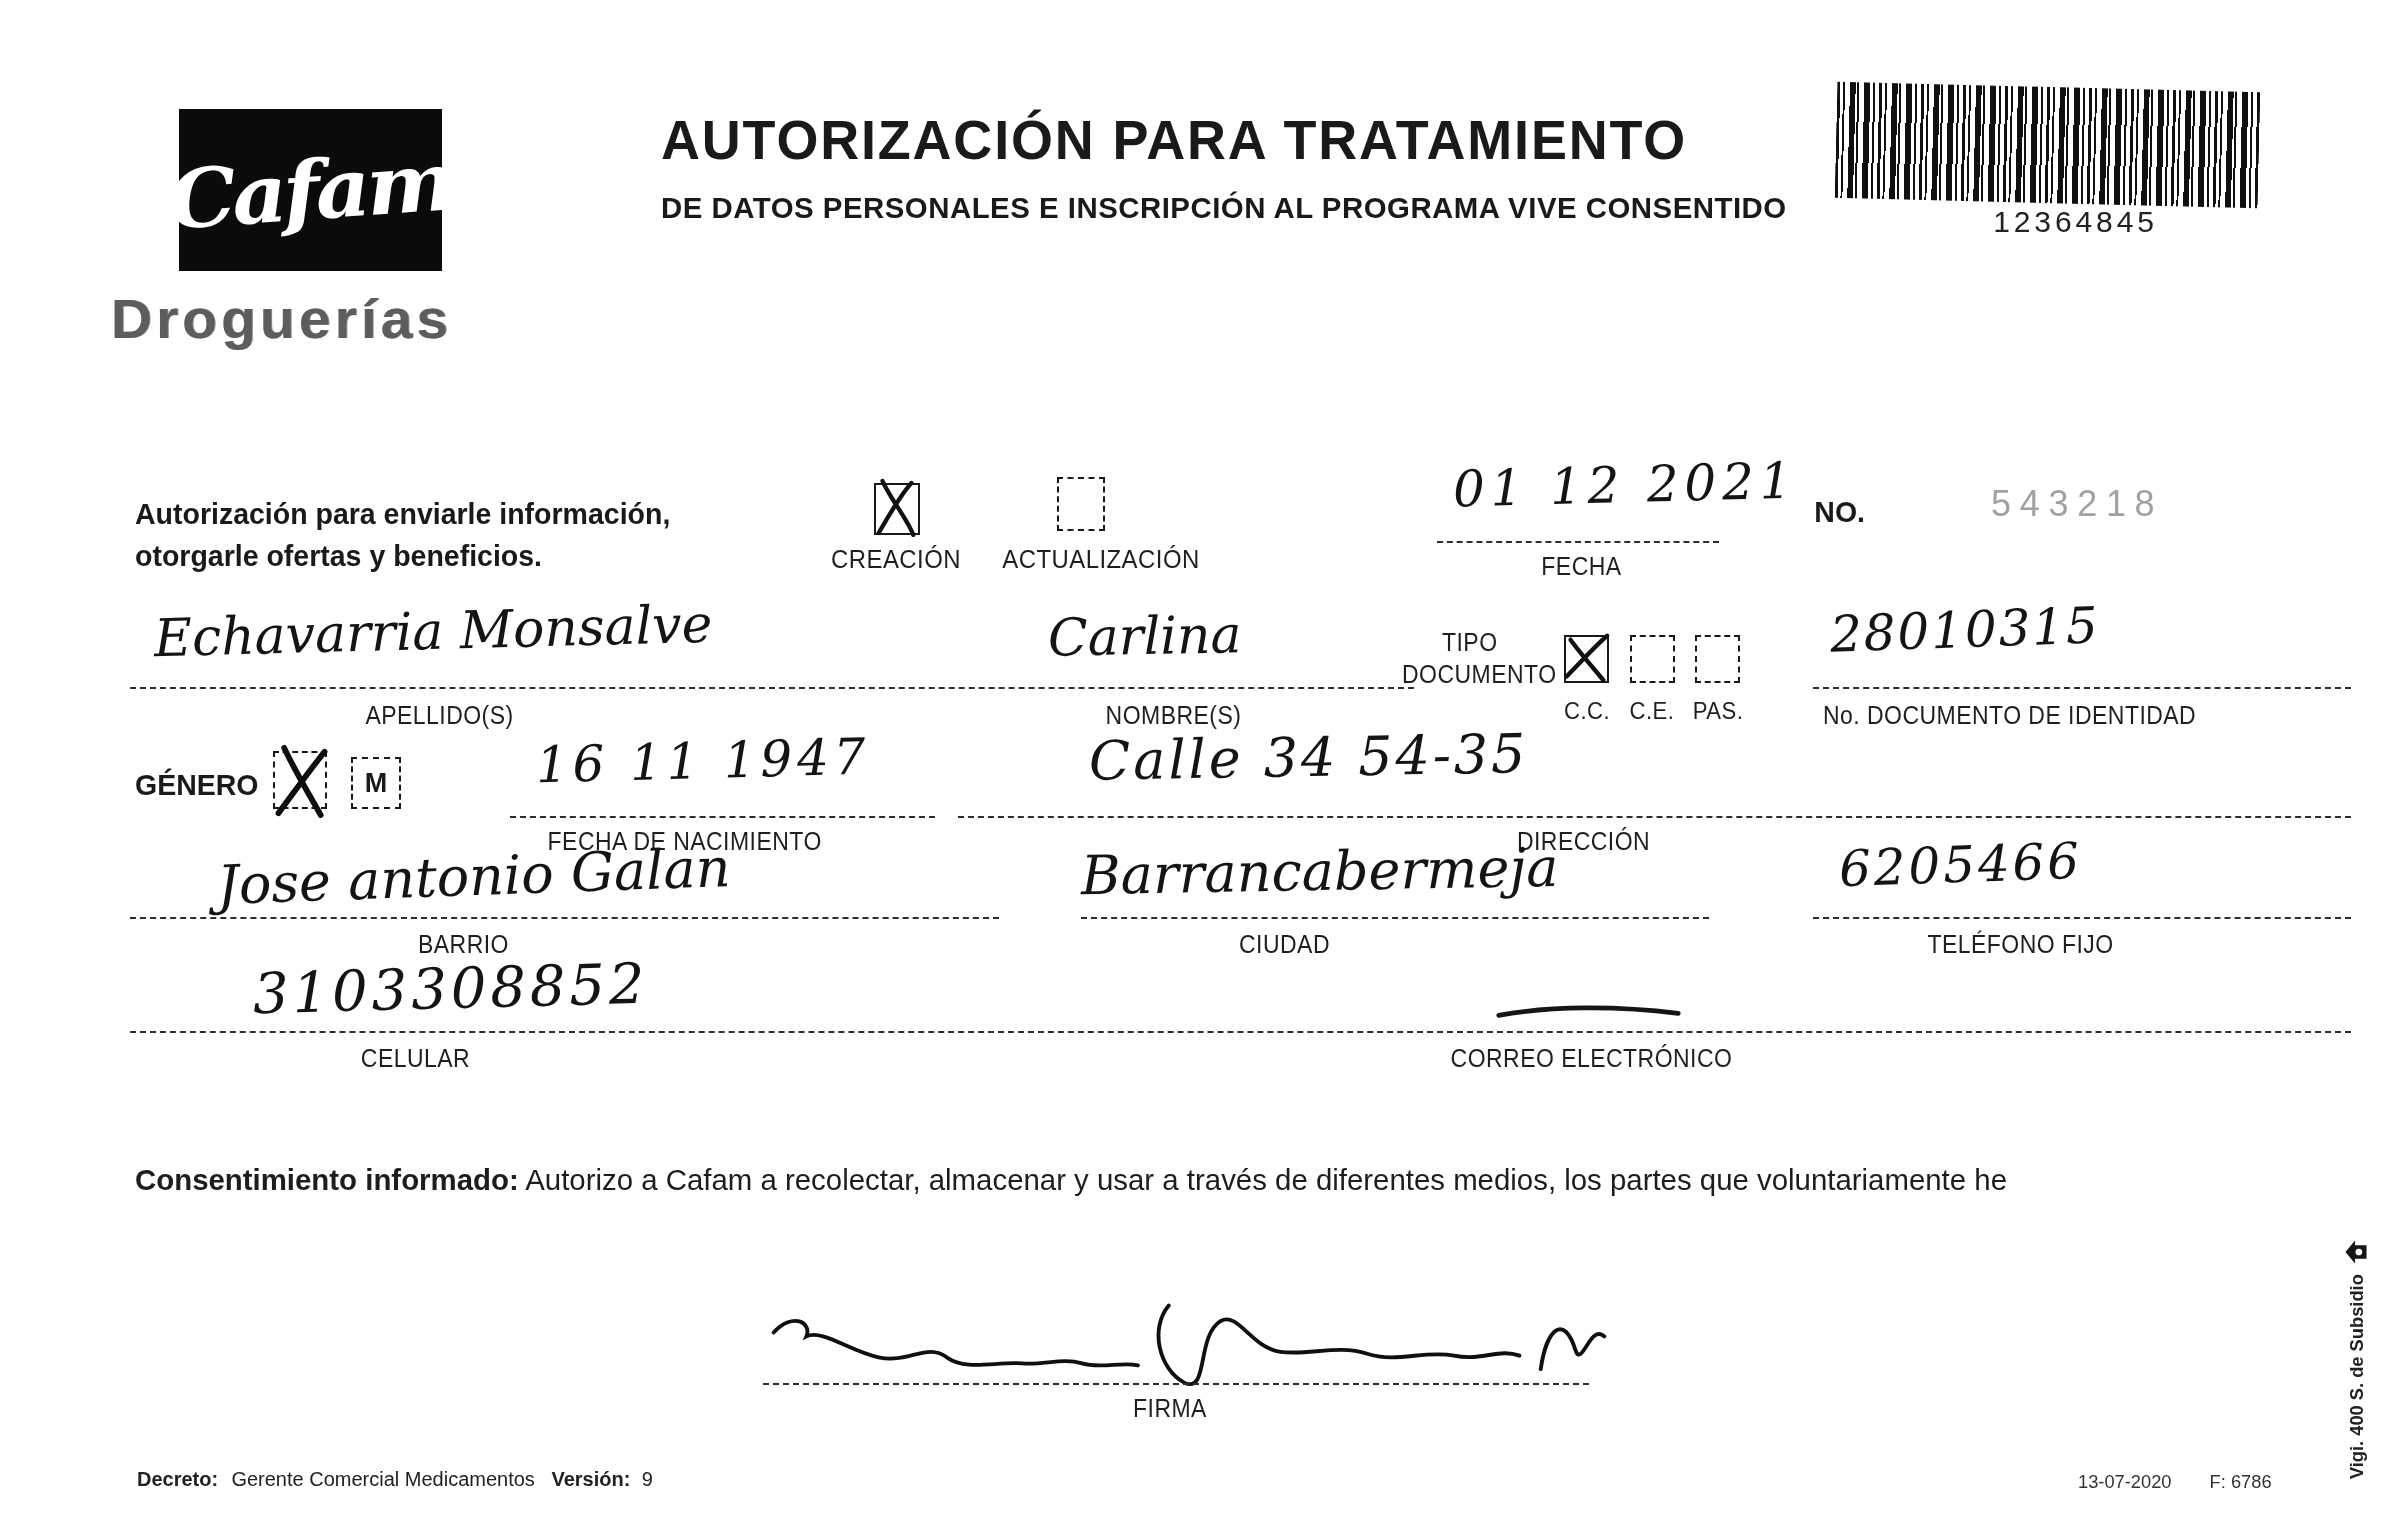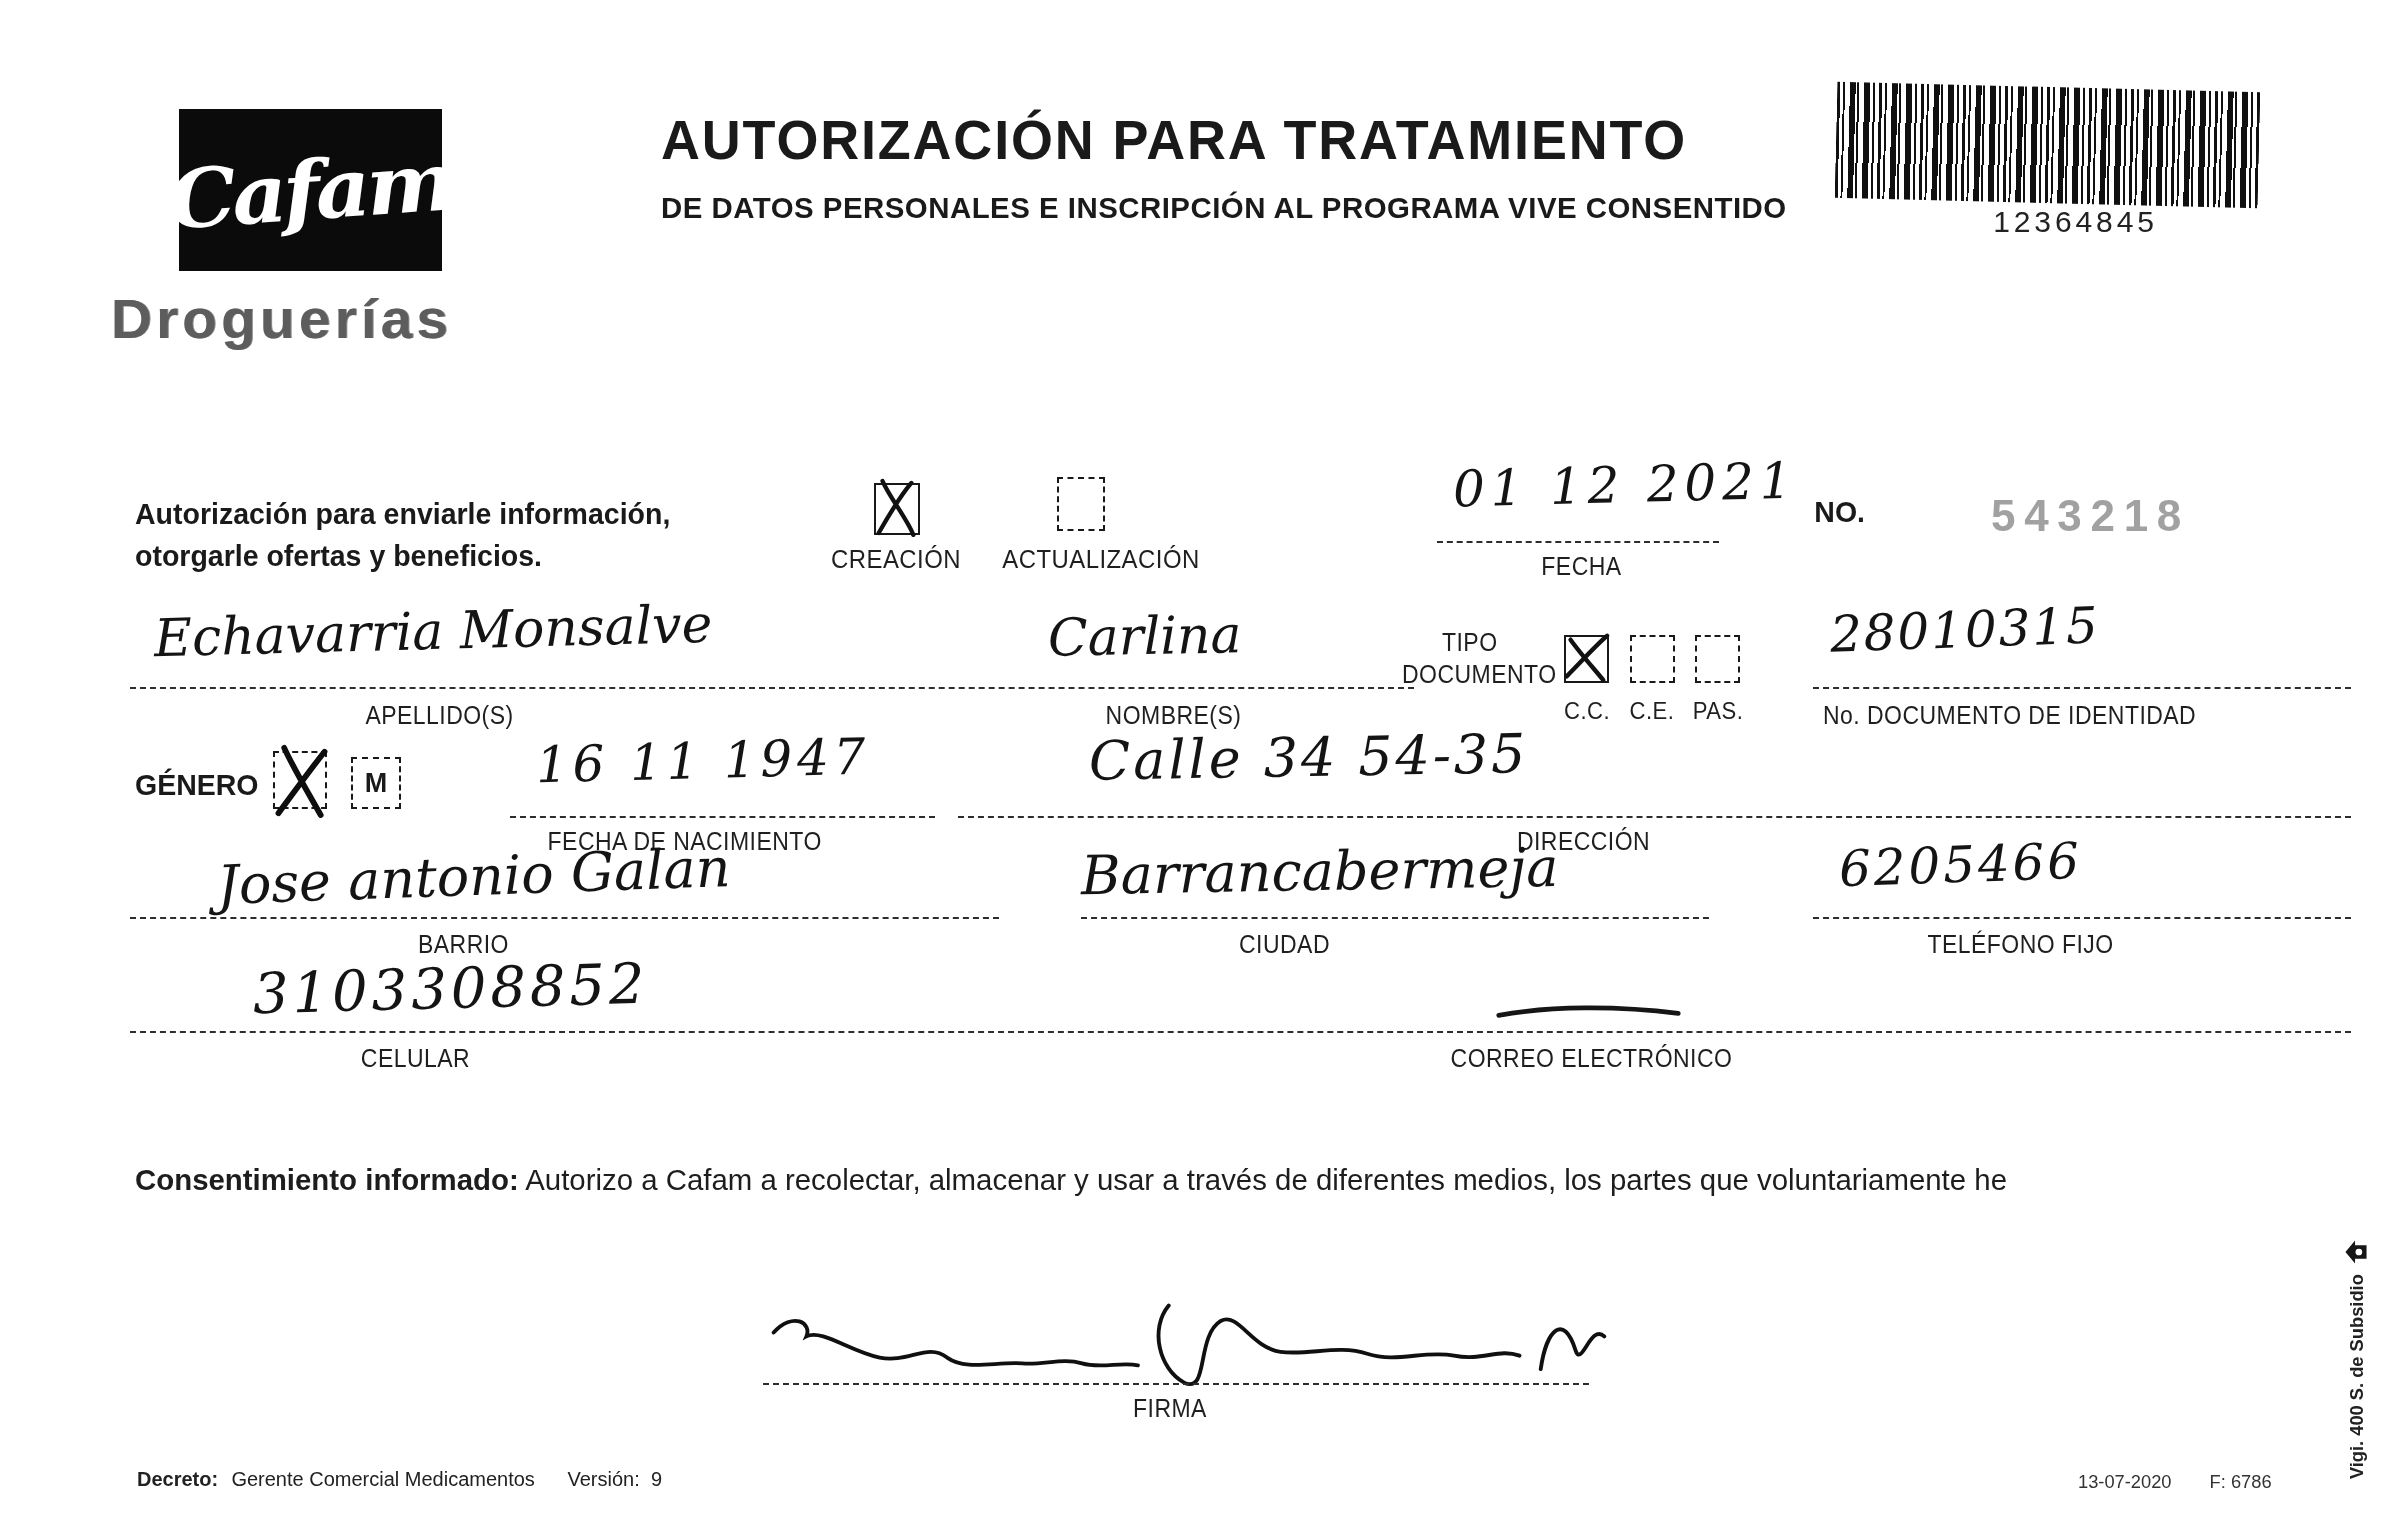--- a/index.html
+++ b/index.html
@@ -50,21 +50,21 @@
   <div class="abs lbl center" style="left:814px;top:544px;width:164px;font-size:26px;">CREACIÓN</div>
 
   <div class="abs box dashed" style="left:1057px;top:477px;width:44px;height:50px;"></div>
   <div class="abs lbl center" style="left:985px;top:544px;width:232px;font-size:26px;">ACTUALIZACIÓN</div>
 
   <div class="abs hw" style="left:1453px;top:456px;font-size:50px;transform:rotate(-1.5deg);letter-spacing:5.8px;">01 12 2021</div>
   <div class="abs dash" style="left:1437px;top:541px;width:282px;"></div>
   <div class="abs lbl center" style="left:1514px;top:552px;width:135px;font-size:25px;">FECHA</div>
 
   <div class="abs" style="left:1813px;top:495px;font-size:30px;font-weight:bold;transform:scaleX(.95);">NO.</div>
-  <div class="abs stamped" style="left:1991px;top:483px;font-size:44px;letter-spacing:8.7px;font-weight:bold;opacity:.8;margin-top:8px;">543218</div>
+  <div class="abs stamped" style="left:1991px;top:483px;font-size:36px;letter-spacing:8.7px;font-weight:normal;opacity:.8;">543218</div>
 
   <div class="abs hw" style="left:154px;top:601px;font-size:52px;transform:rotate(-1.5deg);">Echavarria Monsalve</div>
   <div class="abs hw" style="left:1048px;top:606px;font-size:52px;transform:rotate(-1deg);">Carlina</div>
   <div class="abs dash" style="left:130px;top:687px;width:1284px;"></div>
   <div class="abs lbl center" style="left:343px;top:701px;width:193px;font-size:25px;">APELLIDO(S)</div>
   <div class="abs lbl center" style="left:1077px;top:701px;width:193px;font-size:25px;">NOMBRE(S)</div>
 
   <div class="abs lbl" style="left:1442px;top:628px;font-size:25px;">TIPO</div>
   <div class="abs lbl" style="left:1402px;top:660px;font-size:25px;">DOCUMENTO</div>
   <div class="abs box" style="left:1564px;top:635px;width:41px;height:44px;"></div>
@@ -129,21 +129,21 @@
     <path d="M10 40 C30 18 50 30 44 44 C60 36 90 60 120 66 C150 72 170 50 190 66 C210 80 240 70 268 72 C290 74 310 66 330 72 C350 78 370 70 388 74
              M420 12 C400 36 410 78 436 92 C462 104 448 44 474 28 C492 18 506 56 536 60 C566 64 596 52 626 62 C656 72 686 58 716 64 C746 70 762 56 784 64
              M806 78 C812 36 830 20 842 58 C848 78 858 30 872 44" stroke="#101010" stroke-width="4" fill="none" stroke-linecap="round"></path>
   </svg>
   <div class="abs dash" style="left:763px;top:1383px;width:826px;"></div>
   <div class="abs lbl center" style="left:1112px;top:1394px;width:116px;font-size:25px;">FIRMA</div>
 
   <div class="abs" style="left:137px;top:1468px;font-size:20px;color:#222;white-space:nowrap;">
     <span style="font-weight:bold;">Decreto:</span>
     <span style="margin-left:7.7px;margin-top:12px;">Gerente Comercial Medicamentos</span>
-    <span style="font-weight:normal;margin-left:27px;">Versión:</span>
+    <span style="font-weight:bold;margin-left:11px;">Versión:</span>
     <span style="margin-left:5.8px;">9</span>
   </div>
   <div class="abs" style="left:2078px;top:1471px;font-size:18.3px;color:#333;white-space:nowrap;">
     <span>13-07-2020</span>
     <span style="margin-left:33px;">F: 6786</span>
   </div>
 
   <div class="abs" style="left:2211px;top:1371px;width:290px;height:27px;transform:rotate(-90deg);display:flex;align-items:center;gap:9.7px;font-size:18.3px;font-weight:bold;color:#222;white-space:nowrap;justify-content:flex-end;">
     <span>Vigi. 400 S. de Subsidio</span>
     <svg width="25" height="23" viewBox="0 0 26 24">

